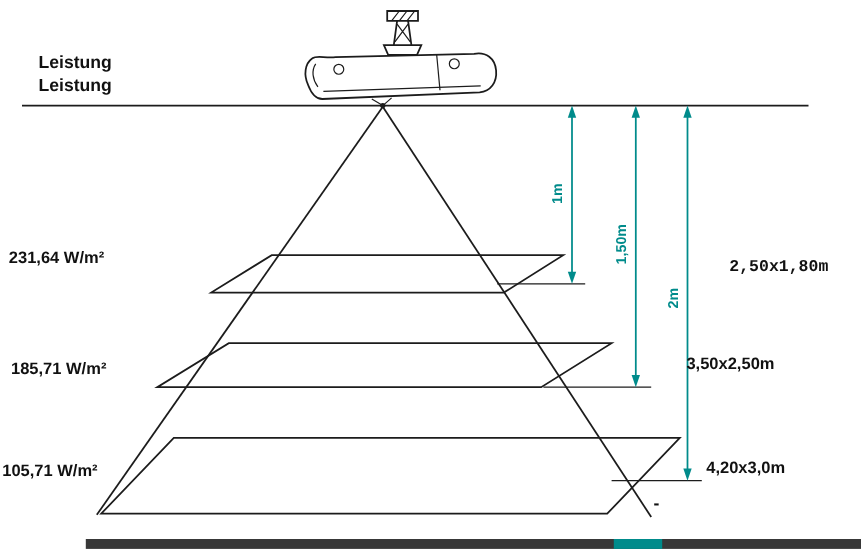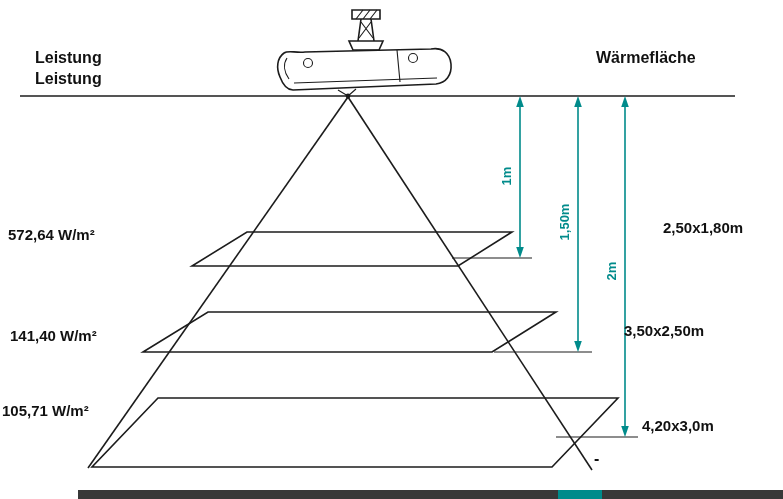--- a/index.html
+++ b/index.html
@@ -103,24 +103,23 @@
     </g>
 
     <rect x="78" y="490" width="705" height="9" class="bar"></rect>
     <rect x="558" y="490" width="44" height="9" class="tealfill"></rect>
   </svg>
 
   <div class="lbl hdr" style="left:35px; top:47px;">
     <div>Leistung</div>
     <div>Leistung</div>
   </div>
-  <div class="lbl hdr" style="left:596px; top:47px;">Wärmefläche</div>
 
-  <div class="lbl" style="left:8px;  top:226px;">572,64 W/m²</div>
-  <div class="lbl" style="left:10px; top:327px;">141,40 W/m²</div>
-  <div class="lbl" style="left:2px;  top:402px;">105,71 W/m²</div>
+  <div class="lbl" style="left:8px;  top:226px;">231,64 W/m²</div>
+  <div class="lbl" style="left:10px; top:327px;">185,71 W/m²</div>
+  <div class="lbl" style="left:2px;  top:420px;">105,71 W/m²</div>
 
-  <div class="lbl" style="left:663px; top:219px;">2,50x1,80m</div>
+  <div class="lbl" style="left:663px; top:234px;font-family:Liberation Mono, monospace;">2,50x1,80m</div>
   <div class="lbl" style="left:624px; top:322px;">3,50x2,50m</div>
   <div class="lbl" style="left:642px; top:417px;">4,20x3,0m</div>
 
   <div class="lbl dash" style="left:594px; top:450px;">-</div>
 </div>
 
 </body></html>

